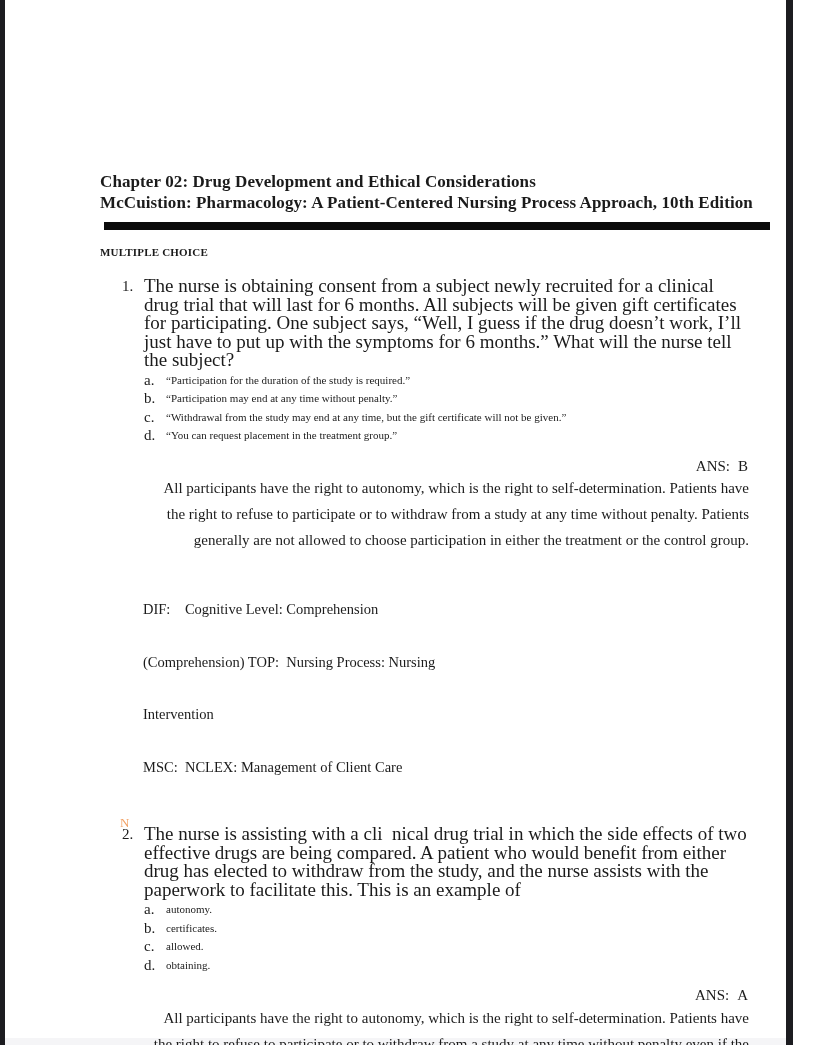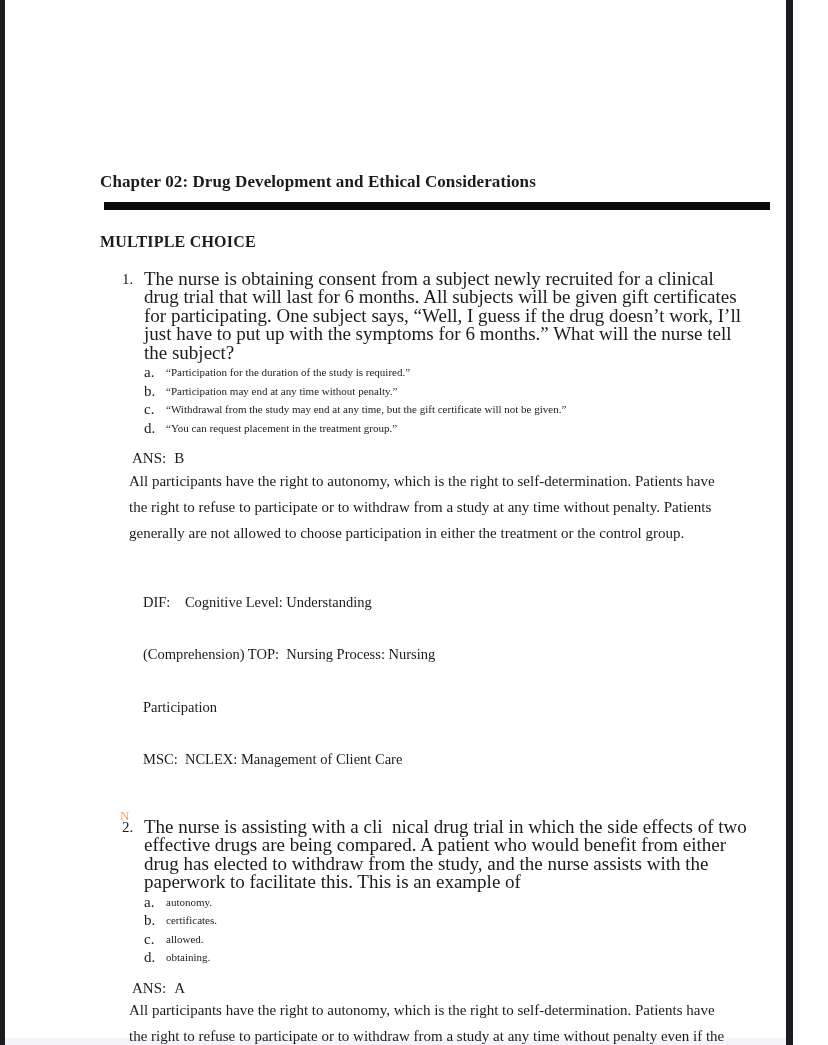--- a/index.html
+++ b/index.html
@@ -39,23 +39,23 @@
     letter-spacing: 0.1px;
   }
   .title-divider {
     margin-top: 9px;
     margin-left: 4px;
     width: 666px;
     height: 8px;
     background: #0a0a0a;
   }
   .section-heading {
-    margin-top: 23px;
+    margin-top: 16px;
     font-weight: bold;
-    font-size: 16px;
+    font-size: 11px;
     letter-spacing: 0.2px;
   }
   .question { margin-top: 19px; }
   .q-row { display: flex; }
   .q-num {
     width: 22px;
     margin-left: 22px;
     flex: 0 0 auto;
     font-size: 15px;
     line-height: 18.5px;
@@ -72,21 +72,21 @@
     width: 22px;
     flex: 0 0 auto;
     font-size: 15px;
     line-height: 18.5px;
   }
   .opt-text {
     width: 580px;
     font-size: 11px;
     line-height: 18.5px;
   }
-  .answer-block { margin-left: 32px; margin-top: 12px; width: 602px; }
+  .answer-block { margin-left: 46px; margin-top: 12px; width: 602px; text-align: right; }
   .ans-line { font-size: 15px; line-height: 18.5px; }
   .ans-value { margin-left: 8px; }
   .rationale {
     font-size: 15px;
     line-height: 26px;
     margin-left: -3px;
     width: 606px;
   }
   .meta-block {
     margin-left: 43px;
@@ -109,20 +109,21 @@
 
 <div class="page">
   <div class="edge-strip-left"></div>
   <div class="edge-strip-right"></div>
   <div class="bottom-band"></div>
 
   <div class="content">
 
     <div class="doc-title">
       <div>Chapter 02: Drug Development and Ethical Considerations</div>
+      <div>McCuistion: Pharmacology: A Patient-Centered Nursing Process Approach, 10th Edition</div>
     </div>
 
     <div class="title-divider"></div>
 
     <div class="section-heading">MULTIPLE CHOICE</div>
 
     <div class="question">
       <div class="q-row">
         <span class="q-num">1.</span>
         <div class="q-stem">The nurse is obtaining consent from a subject newly recruited for a clinical drug trial that will last for 6 months. All subjects will be given gift certificates for participating. One subject says, “Well, I guess if the drug doesn’t work, I’ll just have to put up with the symptoms for 6 months.” What will the nurse tell the subject?</div>
@@ -145,23 +146,23 @@
           <span class="opt-text">“You can request placement in the treatment group.”</span>
         </div>
       </div>
       <div class="answer-block">
         <div class="ans-line">
           <span>ANS:</span><span class="ans-value">B</span>
         </div>
         <div class="rationale">All participants have the right to autonomy, which is the right to self-determination. Patients have the right to refuse to participate or to withdraw from a study at any time without penalty. Patients generally are not allowed to choose participation in either the treatment or the control group.</div>
       </div>
       <div class="meta-block">
-        <div>DIF:    Cognitive Level: Understanding</div>
+        <div>DIF:    Cognitive Level: Comprehension</div>
         <div>(Comprehension) TOP:  Nursing Process: Nursing</div>
-        <div>Participation</div>
+        <div>Intervention</div>
         <div>MSC:  NCLEX: Management of Client Care</div>
       </div>
     </div>
 
     <div class="question" style="margin-top: 5px;">
       <div class="annotation-marker">N</div>
       <div class="q-row">
         <span class="q-num">2.</span>
         <div class="q-stem">The nurse is assisting with a cli  nical drug trial in which the side effects of two effective drugs are being compared. A patient who would benefit from either drug has elected to withdraw from the study, and the nurse assists with the paperwork to facilitate this. This is an example of</div>
       </div>

